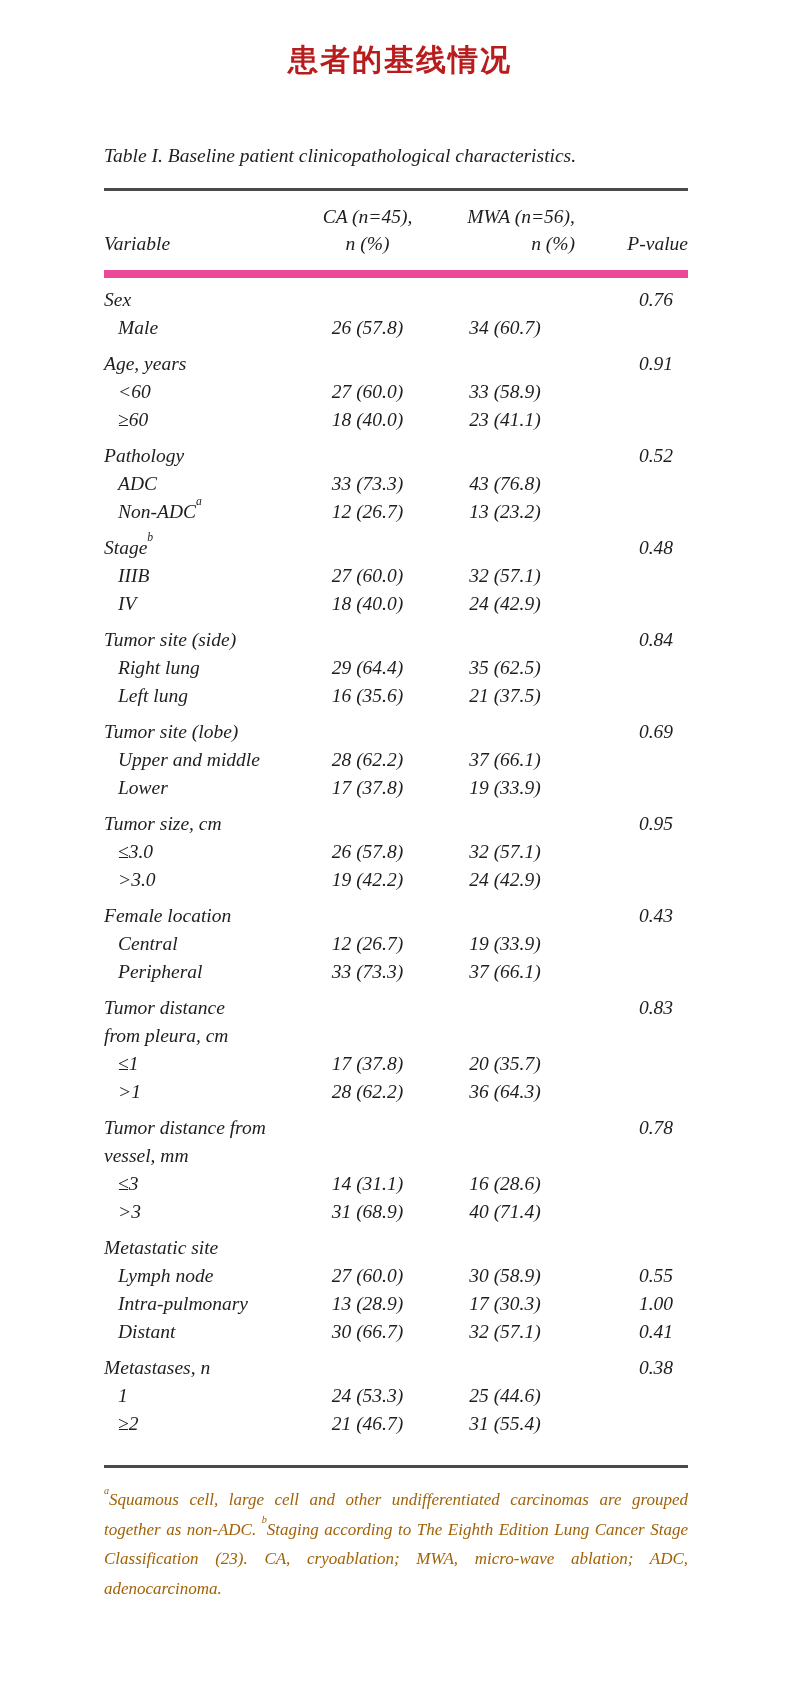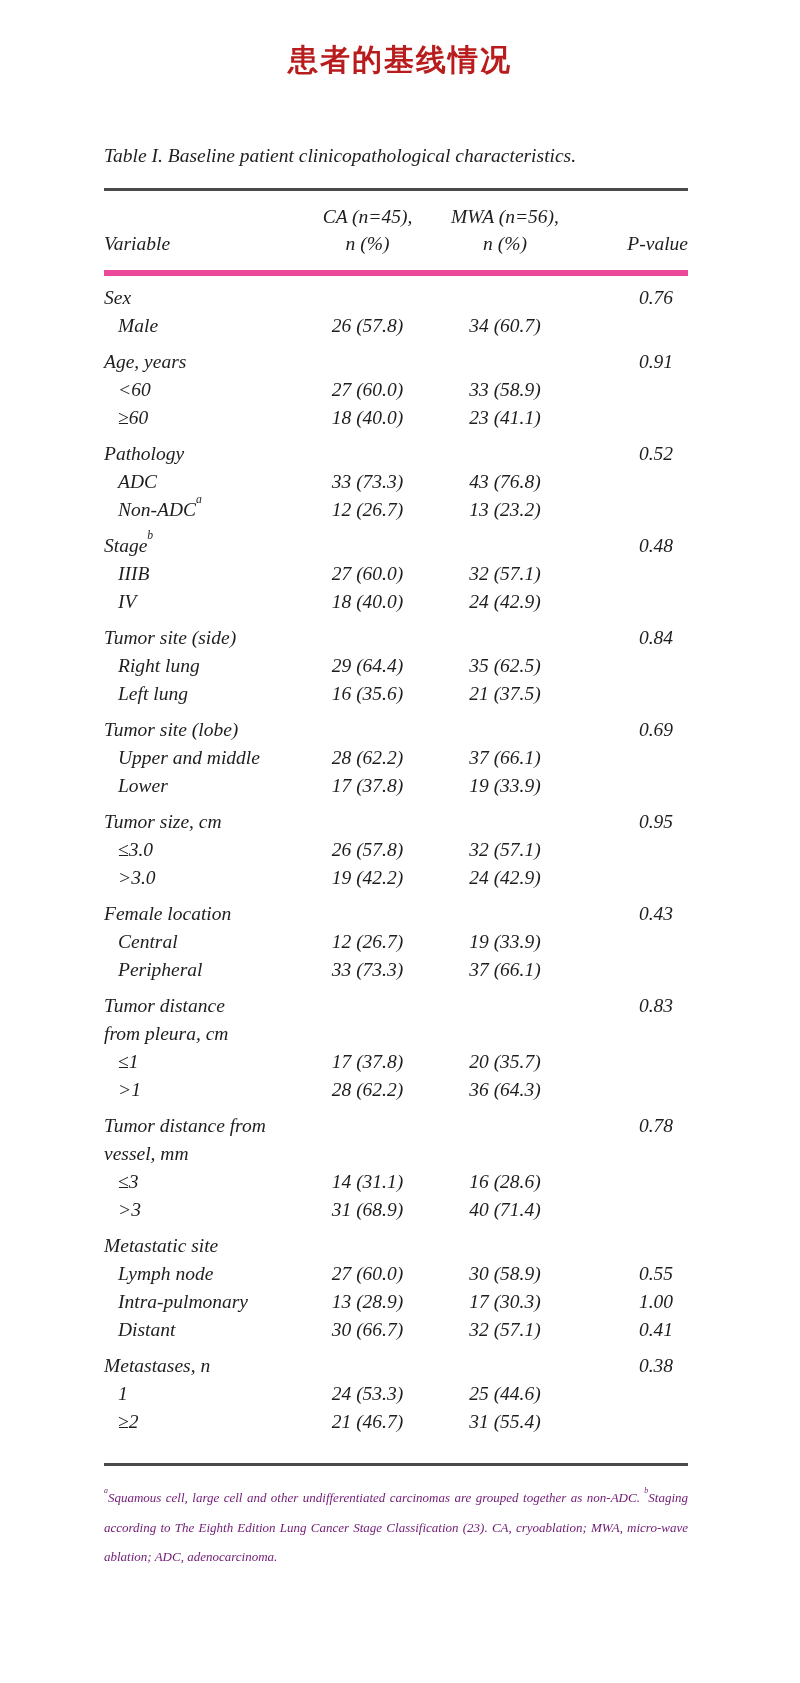--- a/index.html
+++ b/index.html
@@ -36,28 +36,28 @@
   table.baseline {
     width: 100%;
     border-collapse: collapse;
     border-top: 3px solid #4a4a4a;
     border-bottom: 3px solid #4a4a4a;
     font-size: 19.5px;
   }
   thead th {
     font-weight: normal;
     vertical-align: bottom;
-    border-bottom: 6px solid #ec4899;
+    border-bottom: 8px solid #ec4899;
     padding: 12px 0 13px 0;
     white-space: pre-line;
     line-height: 27px;
   }
   th.col-variable { text-align: left;  width: 196px; }
   th.col-ca       { text-align: center; width: 135px; }
-  th.col-mwa      { text-align: center; width: 140px; }
+  th.col-mwa      { text-align: right; width: 140px; }
   th.col-p        { text-align: right;  width: 113px; }
   tbody td {
     vertical-align: top;
     line-height: 28px;
     padding: 0;
   }
   td.var { text-align: left; white-space: pre-line; }
   td.var.ind { padding-left: 14px; }
   td.ca, td.mwa { text-align: center; }
   td.p { text-align: right; padding-right: 15px; }
@@ -65,24 +65,24 @@
   tbody tr:first-child td { }
   tbody tr:last-child td { padding-bottom: 27px; }
   sup.fn {
     font-size: 60%;
     line-height: 0;
     position: relative;
     top: -0.45em;
   }
   .footnote {
     margin-top: 17px;
-    font-size: 13px;
+    font-size: 17px;
     line-height: 29.5px;
     text-align: justify;
-    color: #701a75;
+    color: #a16207;
   }
 </style>
 </head>
 <body>
 
 <div class="page-title">患者的基线情况</div>
 
 <div class="article">
 
   <div class="caption">Table I. Baseline patient clinicopathological characteristics.</div>

